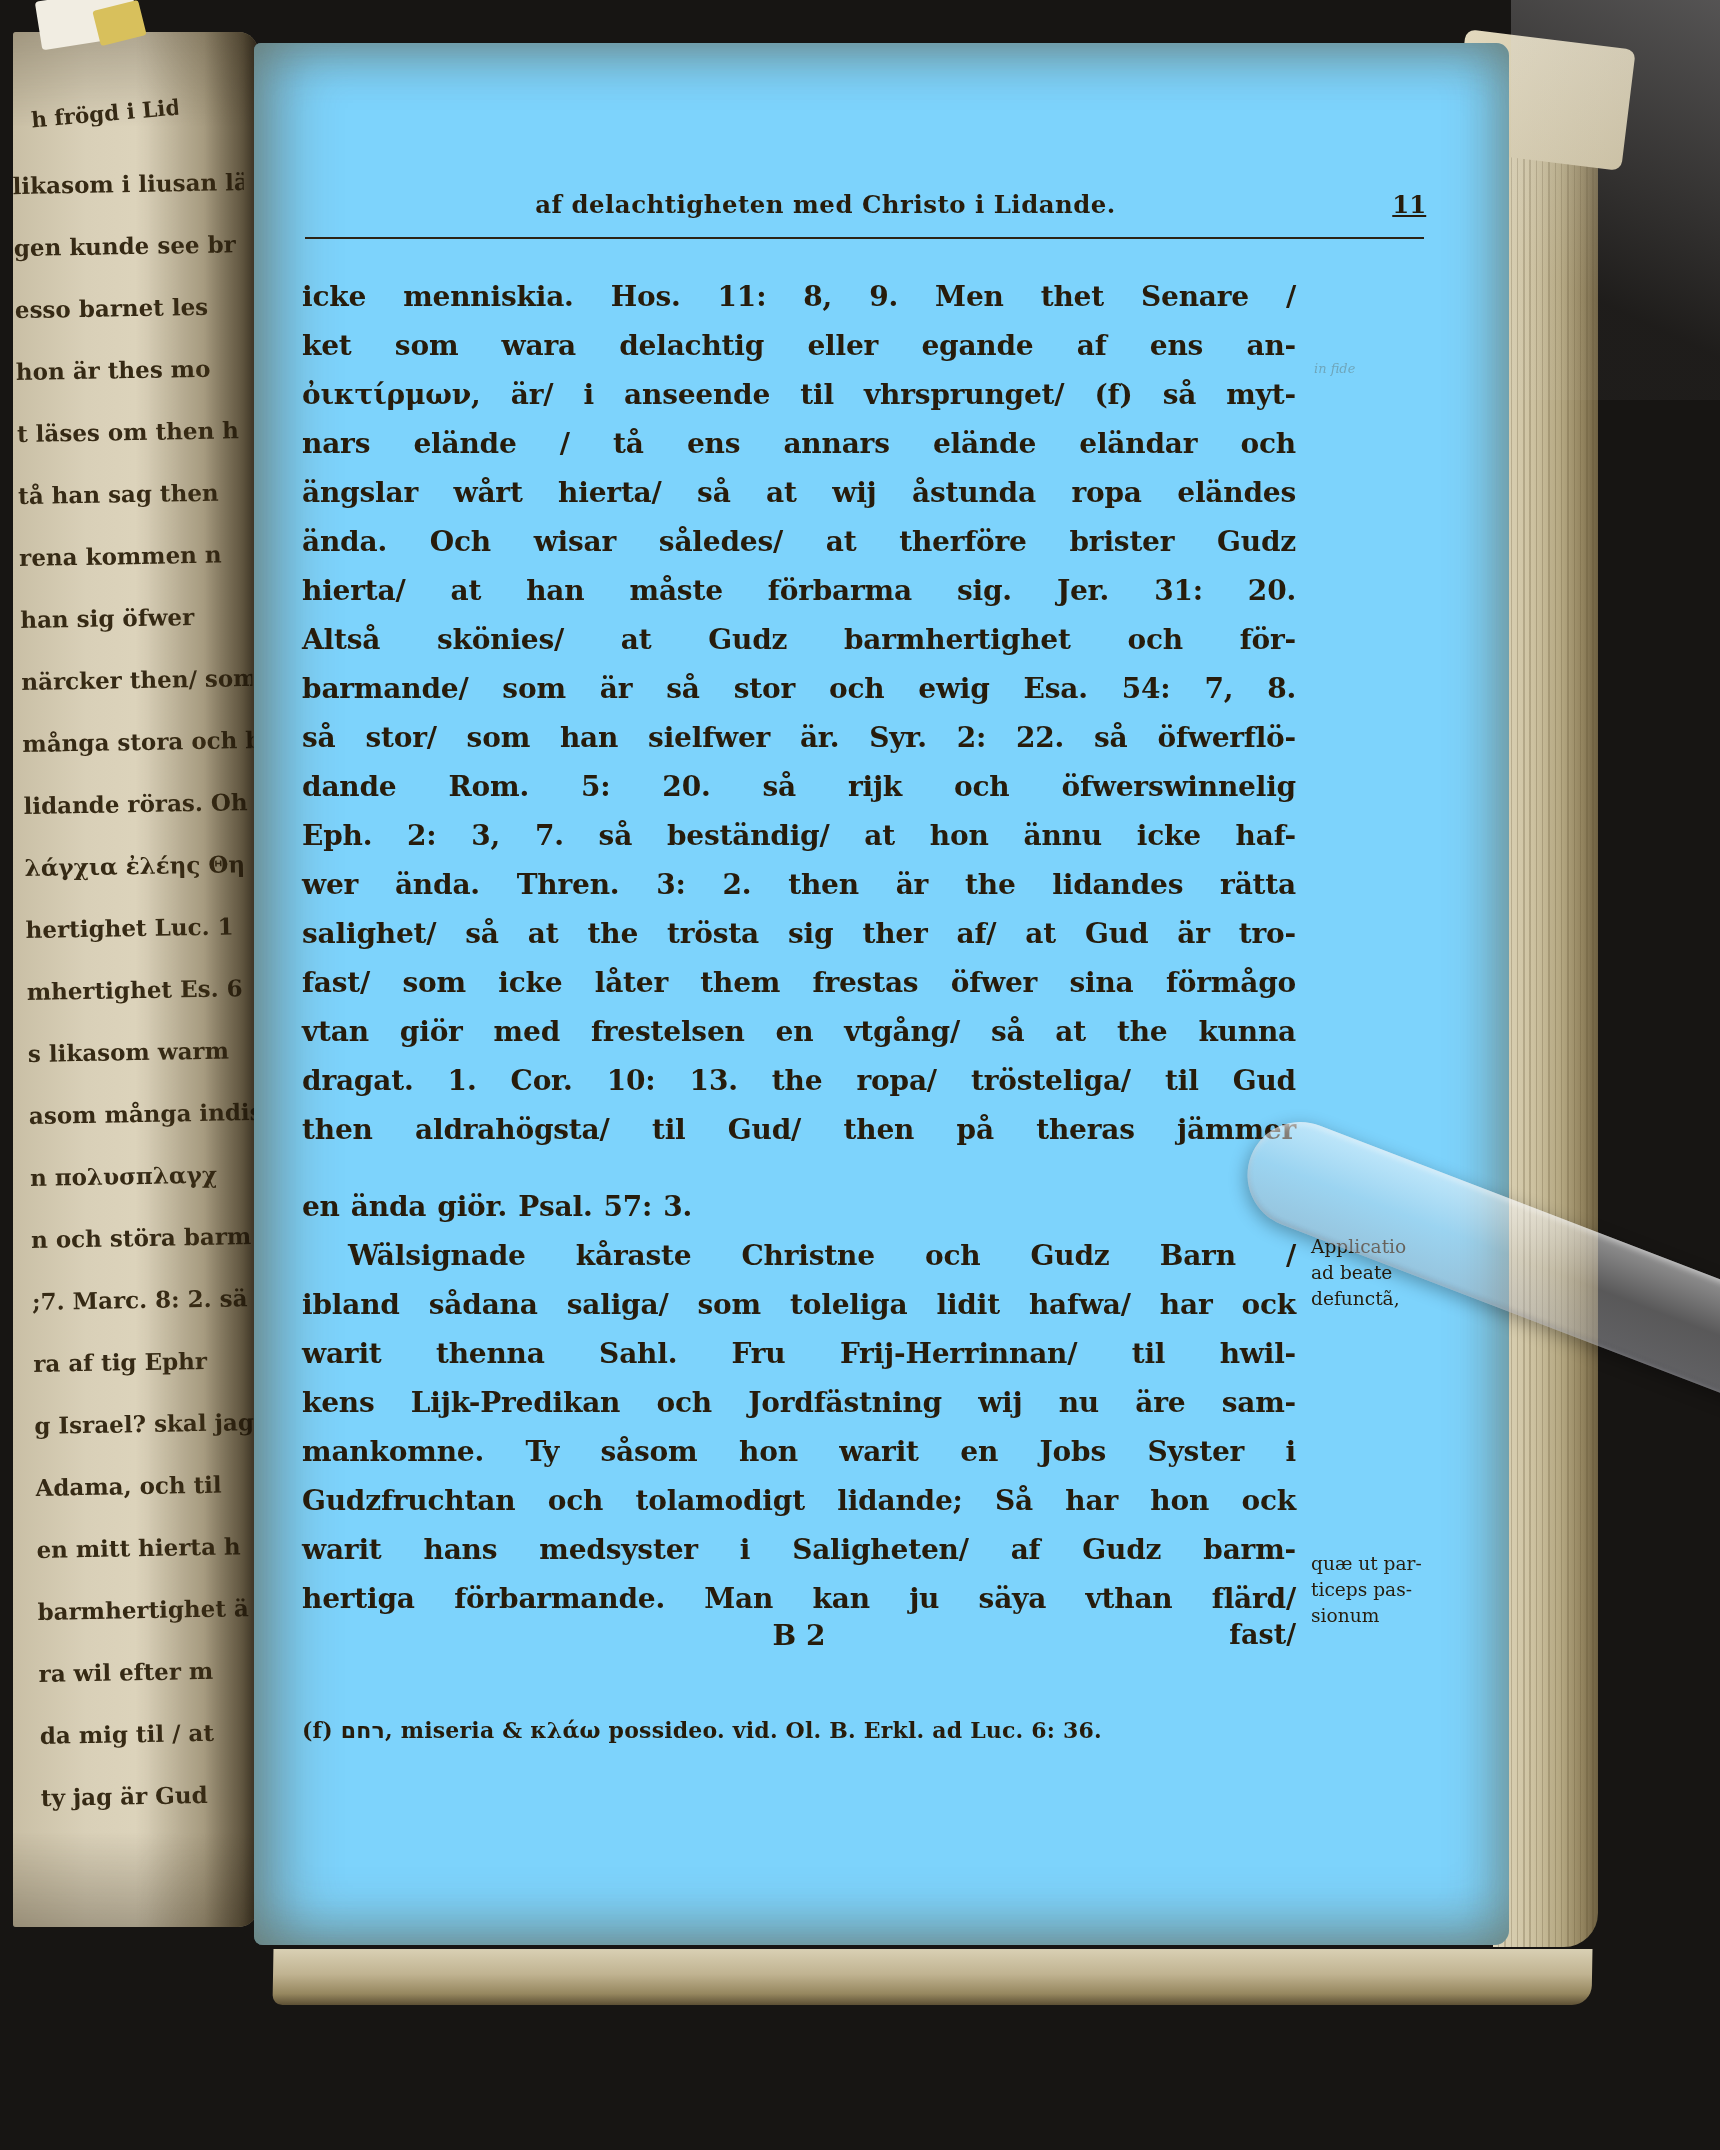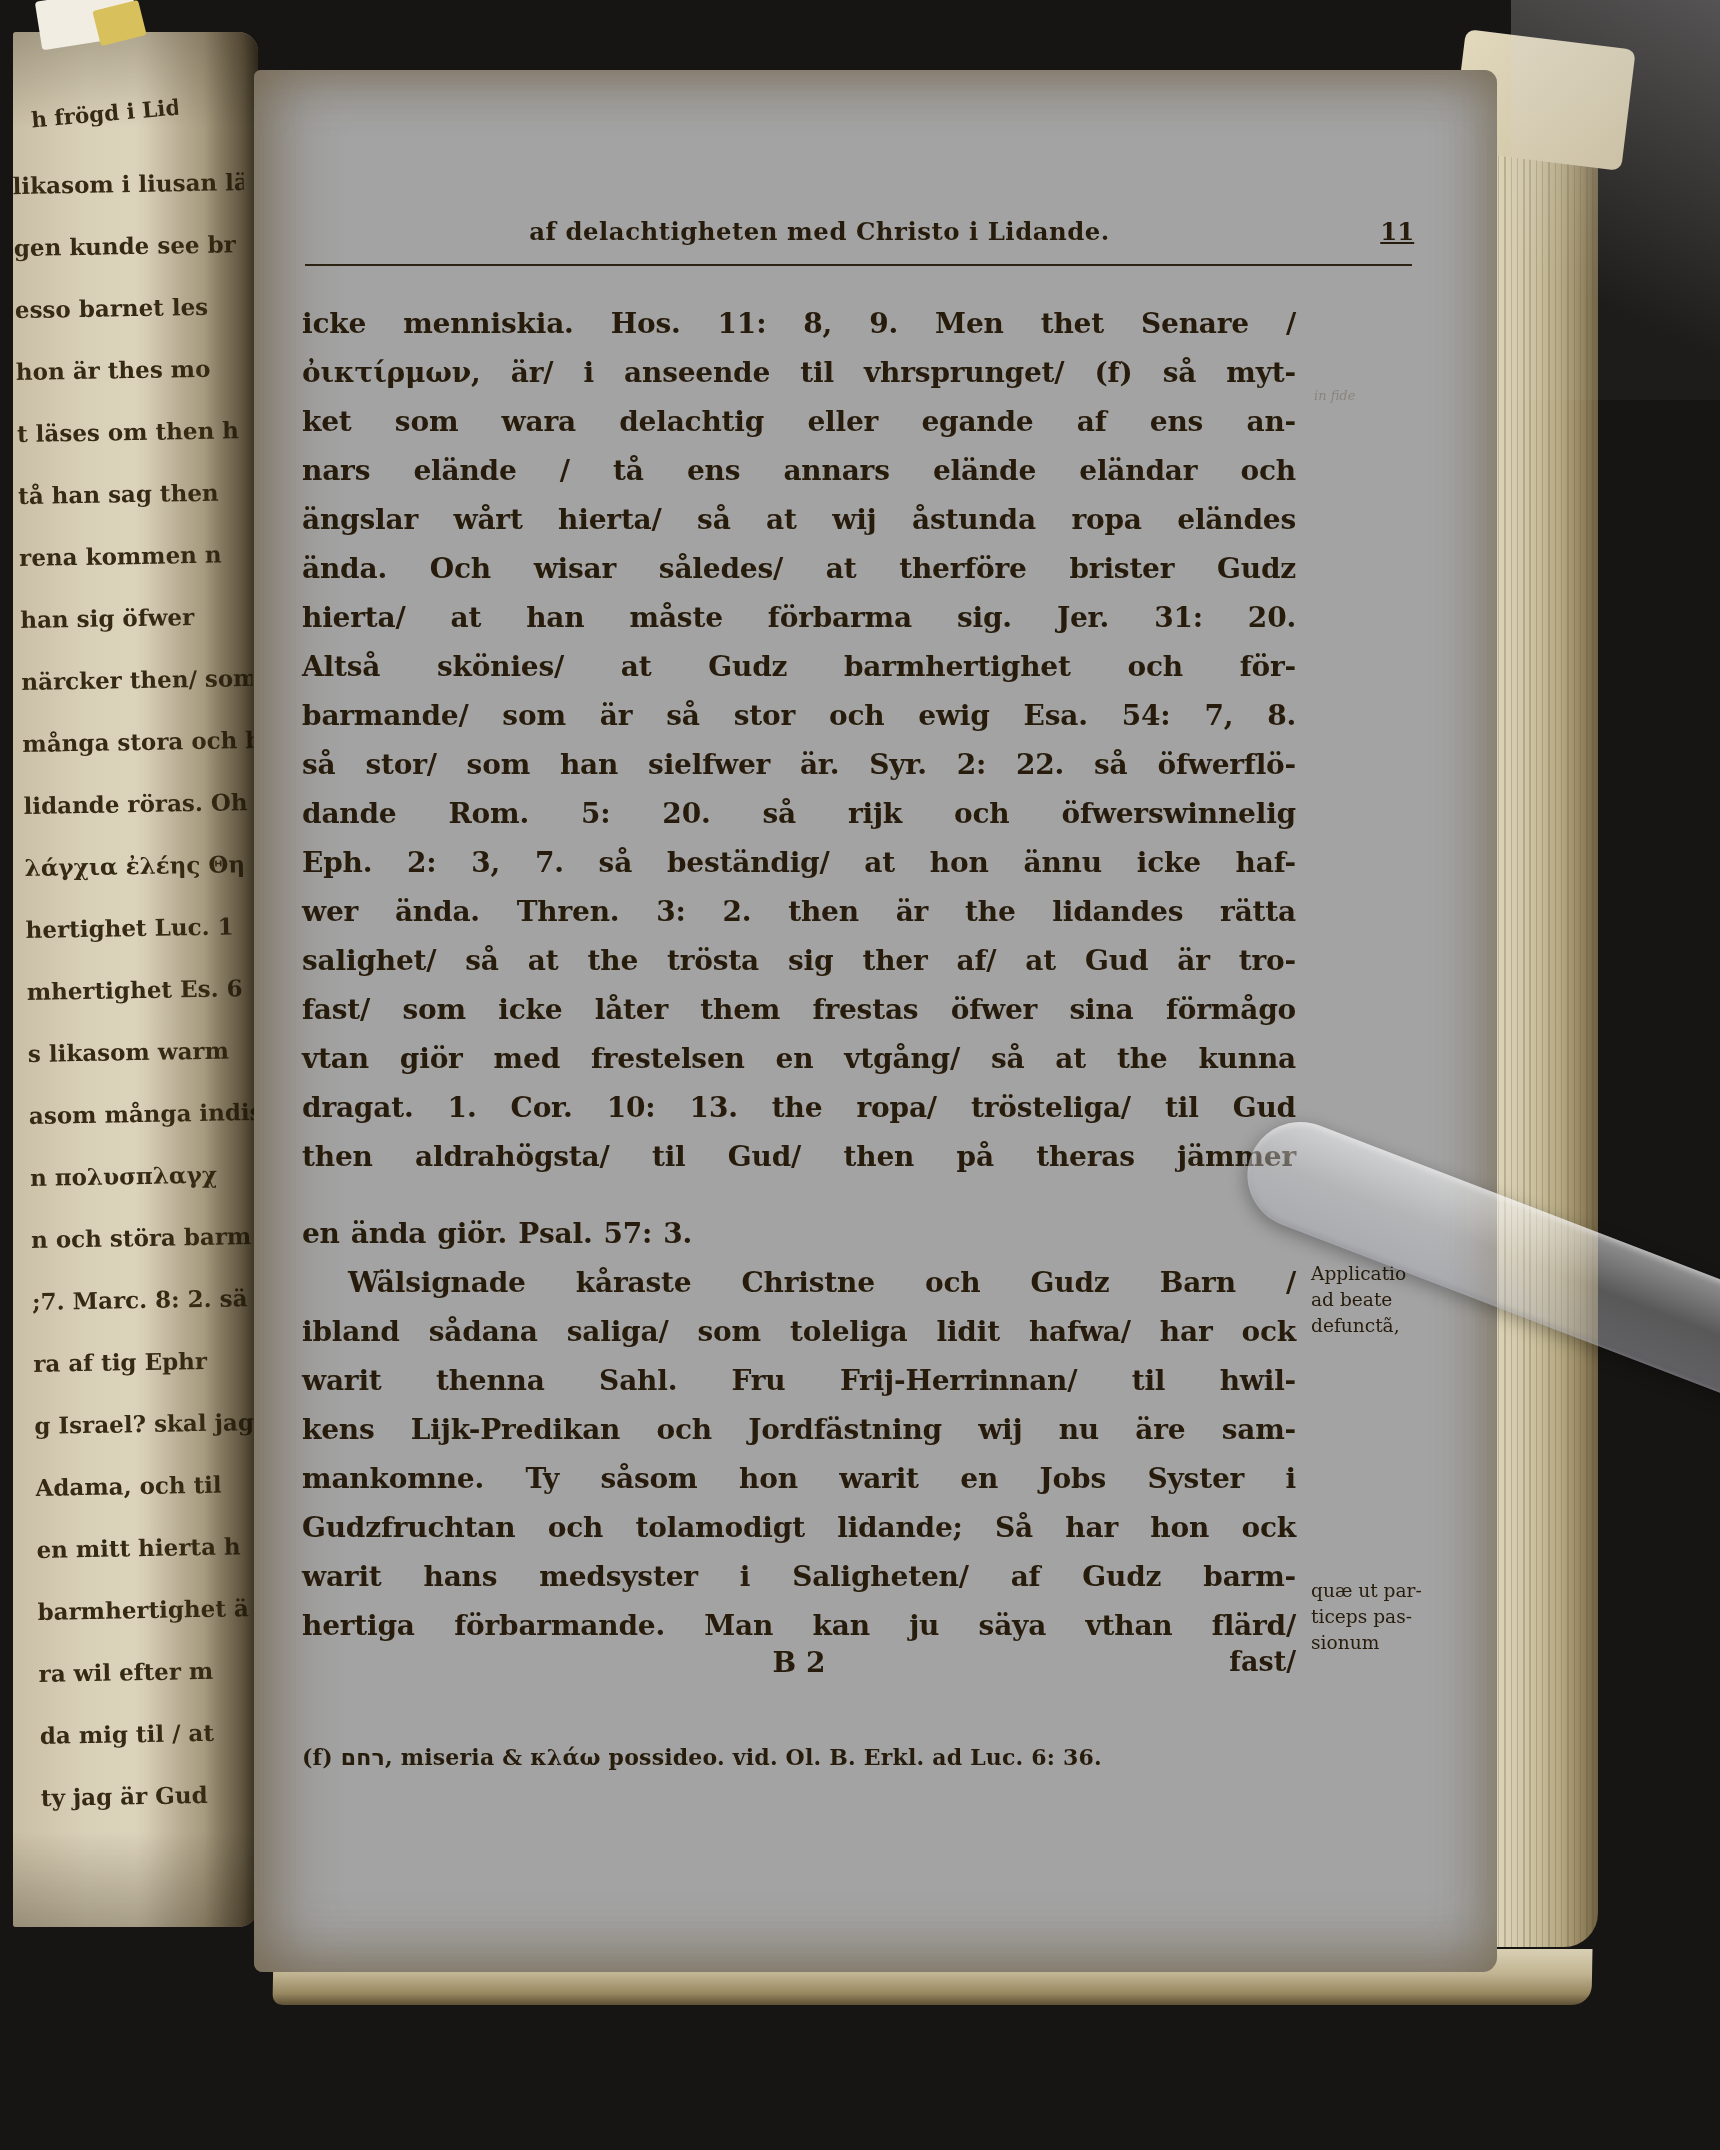--- a/index.html
+++ b/index.html
@@ -13,22 +13,22 @@
   .left-page::after{content:"";position:absolute;inset:0;border-radius:inherit;
     background:linear-gradient(90deg,rgba(0,0,0,0) 50%,rgba(60,45,20,.28) 78%,rgba(30,22,10,.55) 94%,rgba(15,10,5,.7) 100%),
                linear-gradient(180deg,rgba(40,30,15,.25) 0%,rgba(0,0,0,0) 5%,rgba(0,0,0,0) 95%,rgba(40,30,15,.3) 100%);}
   .left-header-frag{position:absolute;left:18.6px;top:69px;transform:rotate(-5deg);
     font-size:21.5px;font-weight:700;white-space:nowrap;width:147px;overflow:hidden;color:#3327127;}
   .left-header-frag, .frag-line{color:#362a15;}
   .left-frags{position:absolute;left:14.7px;top:121px;width:231px;height:1699px;overflow:hidden;transform:rotate(-1deg);}
   .frag-line{height:62px;line-height:62px;font-size:23px;font-weight:700;white-space:nowrap;overflow:hidden;}
 
   
-  .main-page{position:absolute;left:254px;top:70px;width:1243px;height:1902px;
-    background:#a3a3a3;border-radius:6.8px 12.7px 14.7px 8.8px;}
+  .main-page{position:absolute;left:254px;top:43px;width:1243px;height:1902px;
+    background:#7dd3fc;border-radius:6.8px 12.7px 14.7px 8.8px;padding-left:12px;}
   .main-page::before{content:"";position:absolute;inset:0;border-radius:inherit;pointer-events:none;
     box-shadow:inset 34px 0 54px rgba(90,70,38,.33),inset -24.4px 0 44px rgba(100,80,45,.22),
                inset 0 24.4px 44px rgba(100,80,45,.18),inset 0 -29px 49px rgba(100,80,45,.22);}
   .running-header{position:absolute;top:147px;left:59px;right:73px;height:34px;}
   .header-title{position:absolute;left:0;right:98px;text-align:center;
     font-size:24.4px;font-weight:700;letter-spacing:0.5px;}
   .page-number{position:absolute;right:9.8px;top:0;font-size:24.4px;font-weight:700;text-decoration:underline;}
   .header-rule{position:absolute;top:194px;left:51px;right:85px;height:2.4px;background:#2c2315;border:none;margin:0;}
 
   .body-text{position:absolute;top:229px;left:48px;width:994px;}
@@ -129,22 +129,22 @@
     <div class="running-header">
       <span class="header-title">af delachtigheten med Christo i Lidande.</span>
       <span class="page-number">11</span>
     </div>
     <hr class="header-rule">
 
     <div class="show-through">in fide</div>
 
     <div class="body-text">
         <div class="body-line">icke menniskia. Hos. 11: 8, 9. Men thet Senare /</div>
+        <div class="body-line">ket som wara delachtig eller egande af ens an-</div>
         <div class="body-line">ὀικτίρμων, är/ i anseende til vhrsprunget/ (f) så myt-</div>
-        <div class="body-line">ket som wara delachtig eller egande af ens an-</div>
         <div class="body-line">nars elände / tå ens annars elände eländar och</div>
         <div class="body-line">ängslar wårt hierta/ så at wij åstunda ropa eländes</div>
         <div class="body-line">ända. Och wisar således/ at therföre brister Gudz</div>
         <div class="body-line">hierta/ at han måste förbarma sig. Jer. 31: 20.</div>
         <div class="body-line">Altså skönies/ at Gudz barmhertighet och för-</div>
         <div class="body-line">barmande/ som är så stor och ewig Esa. 54: 7, 8.</div>
         <div class="body-line">så stor/ som han sielfwer är. Syr. 2: 22. så öfwerflö-</div>
         <div class="body-line">dande Rom. 5: 20. så rijk och öfwerswinnelig</div>
         <div class="body-line">Eph. 2: 3, 7. så beständig/ at hon ännu icke haf-</div>
         <div class="body-line">wer ända. Thren. 3: 2. then är the lidandes rätta</div>

